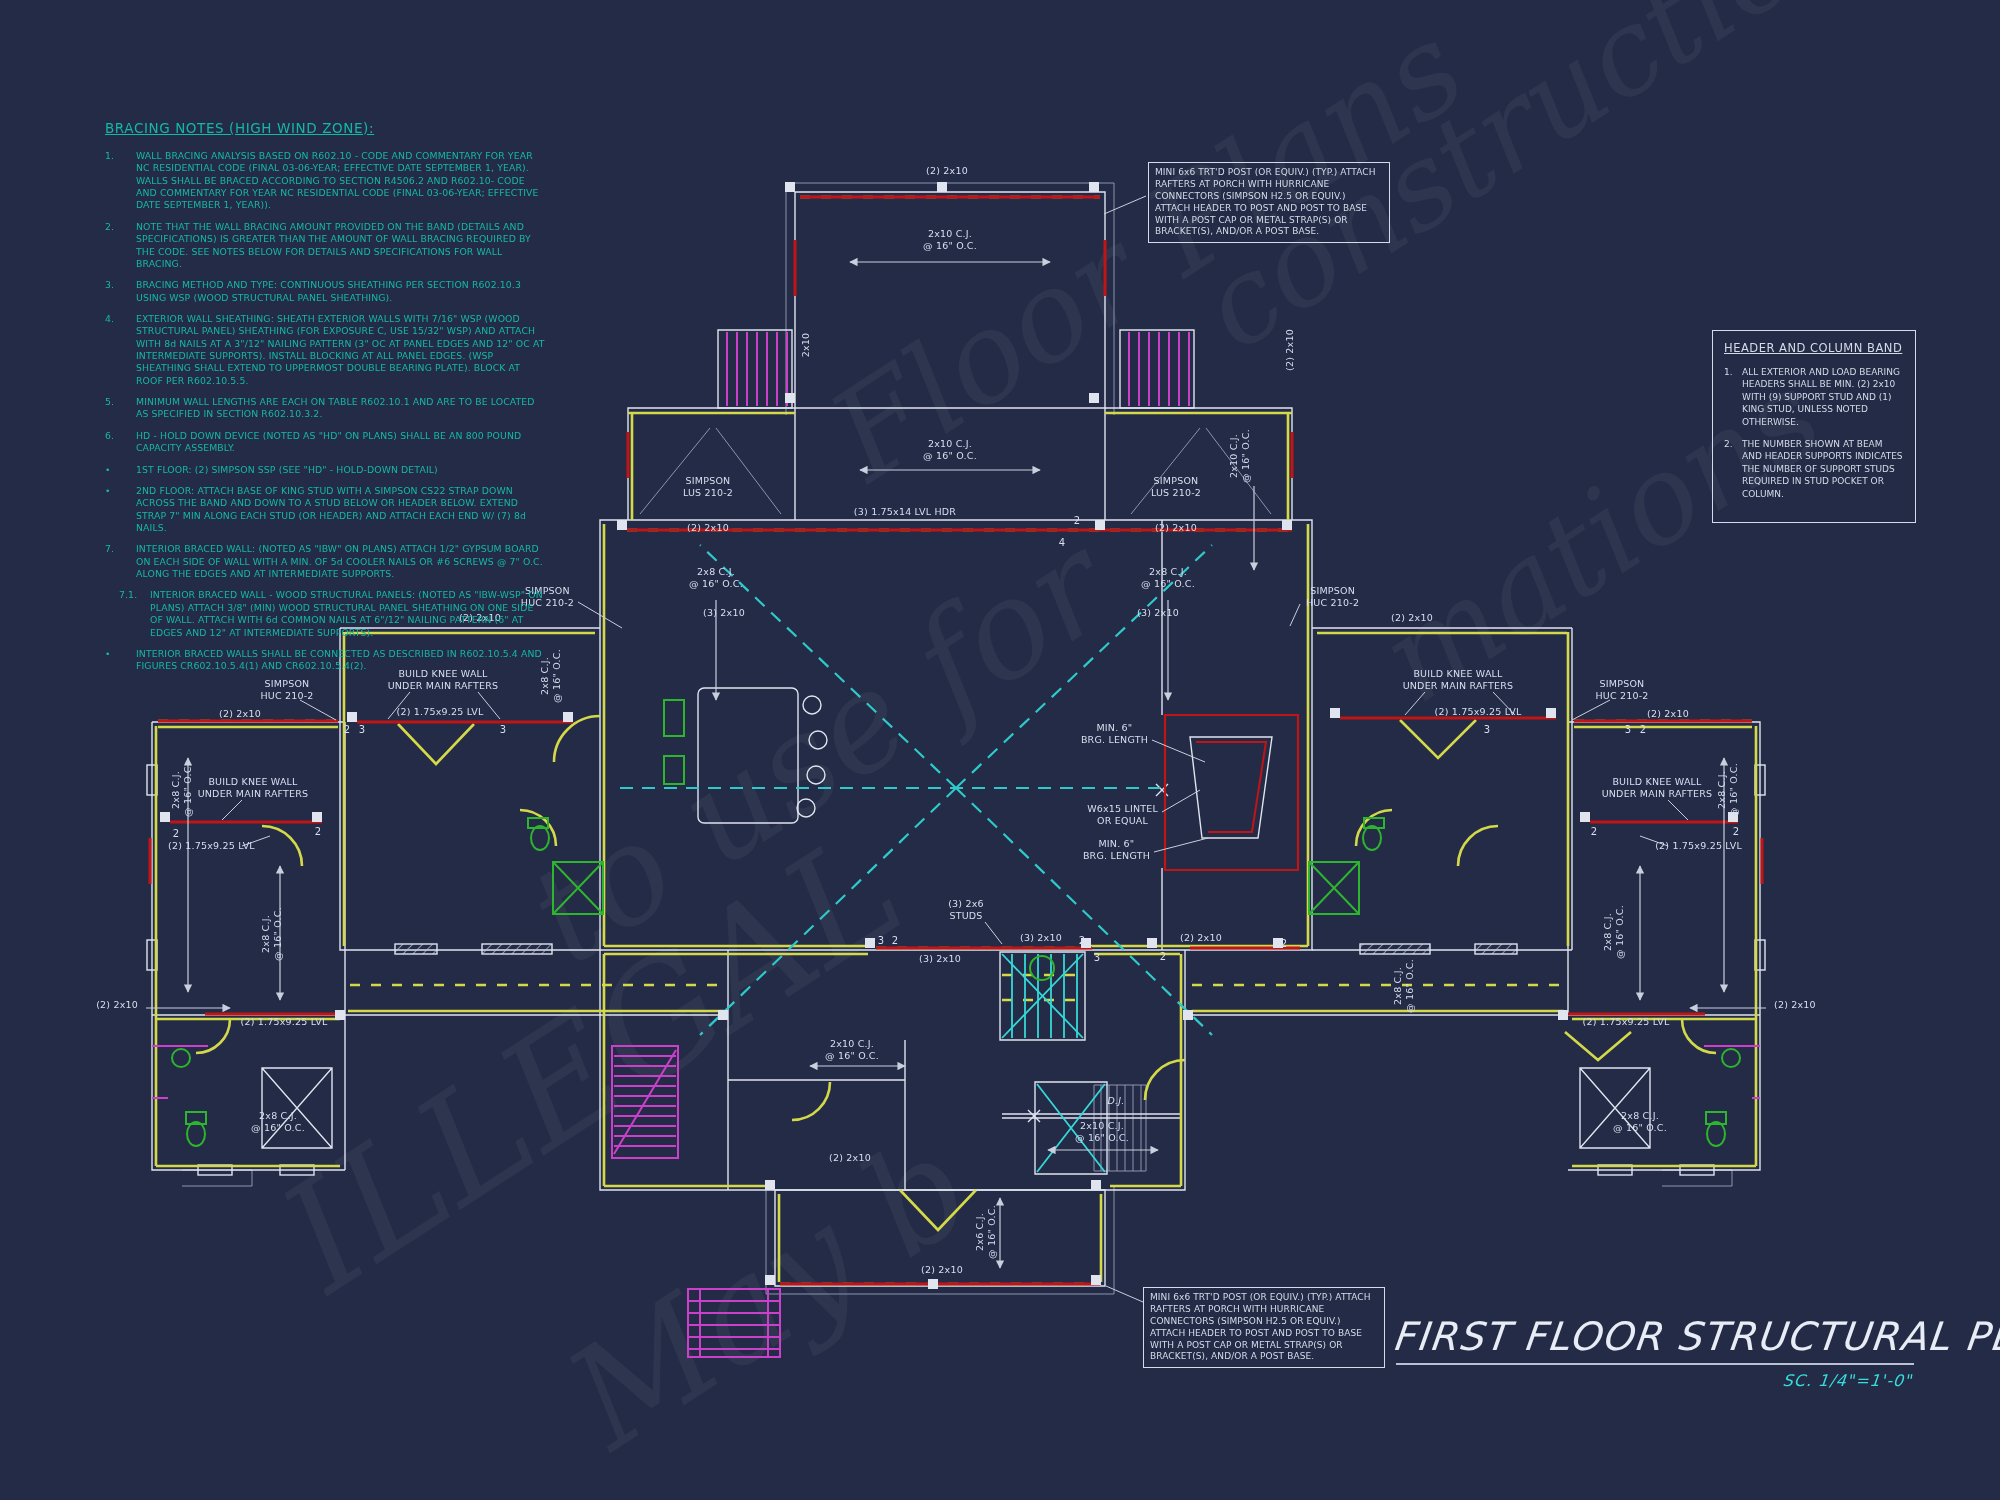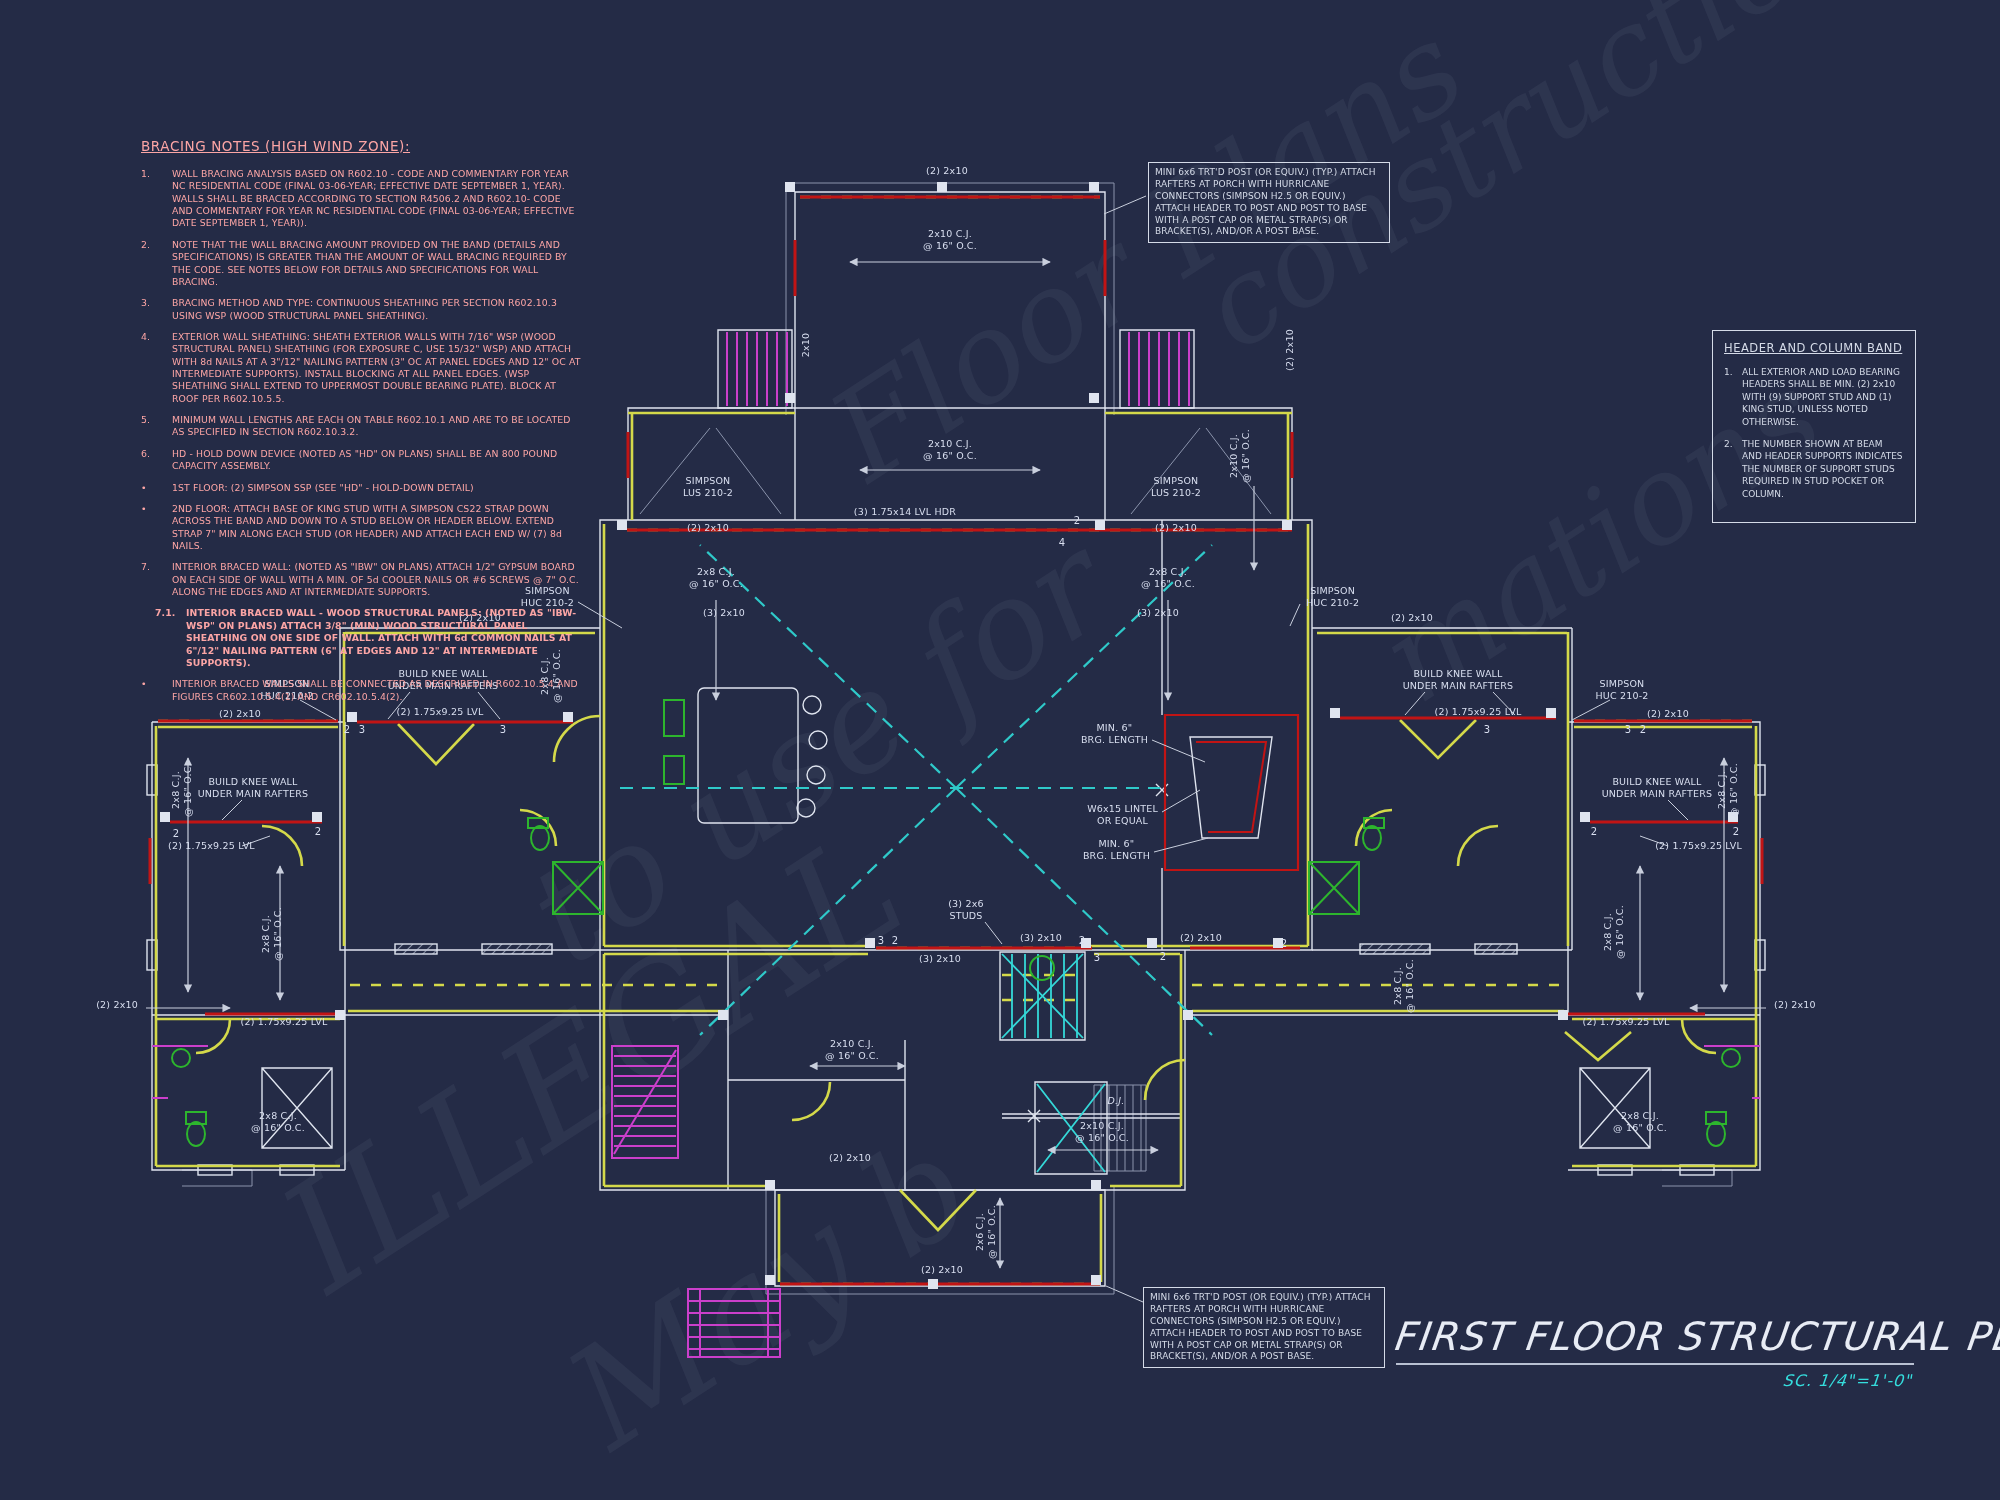--- a/index.html
+++ b/index.html
@@ -1,23 +1,23 @@
 <!DOCTYPE html>
 <html><head>
 <meta charset="utf-8">
 <style>
   html,body{margin:0;padding:0;background:#242b46;}
   .sheet{position:relative;width:2000px;height:1500px;background:#242b46;overflow:hidden;
          font-family:"DejaVu Sans",sans-serif;}
   svg{position:absolute;left:0;top:0;}
   
-  .notes{position:absolute;left:105px;top:138px;width:440px;color:#fca5a5;margin-left:36px;}
+  .notes{position:absolute;left:105px;top:120px;width:440px;color:#14b8a6;}
   .notes-title{font-size:13.5px;letter-spacing:.6px;text-decoration:underline;margin-bottom:14px;}
   .note-item{display:flex;gap:9px;font-size:9.3px;line-height:1.33;margin-bottom:9px;letter-spacing:.12px;}
-  .note-item.ind{margin-left:14px;font-weight:bold;}
+  .note-item.ind{margin-left:14px;}
   .note-num{flex:none;width:22px;}
   .note-text{flex:1;}
   
   .hc-box{position:absolute;left:1712px;top:330px;width:204px;border:1.6px solid #d5dbe8;
           padding:10px 11px 12px;color:#d5dbe8;box-sizing:border-box;}
   .hc-title{font-size:11.5px;letter-spacing:.5px;text-decoration:underline;margin-bottom:11px;}
   .hc-item{display:flex;gap:6px;font-size:9px;line-height:1.38;margin-bottom:10px;}
   .hc-num{flex:none;width:12px;}
   
   .callout{position:absolute;width:242px;border:1.4px solid #d5dbe8;padding:4px 6px;

